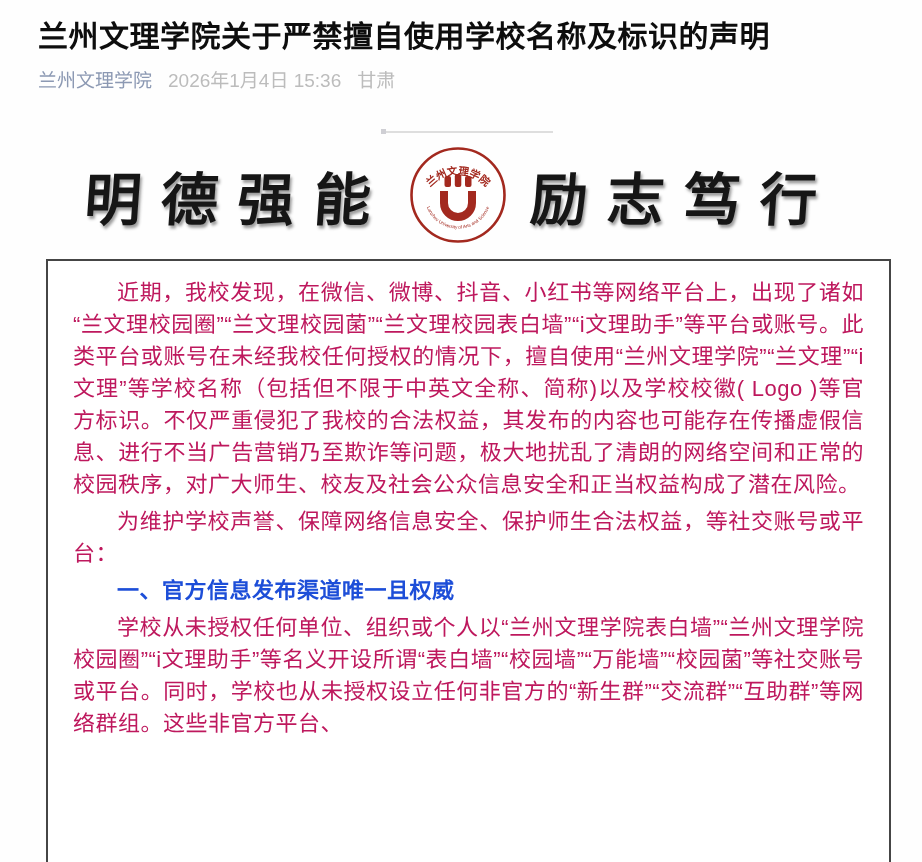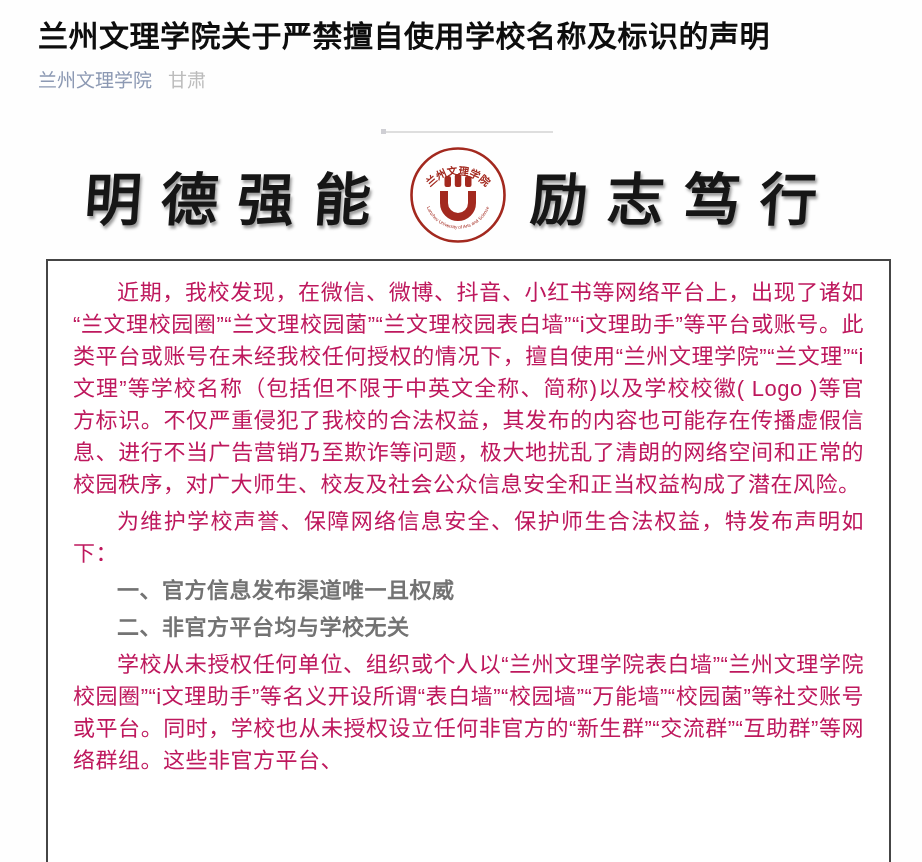--- a/index.html
+++ b/index.html
@@ -60,33 +60,34 @@
     background:#fff;
   }
   .statement-box p{
     margin:0 0 5px 0;
     font-size:22px;line-height:32px;color:#be185d;
     text-indent:2em;
     text-align:justify;
     letter-spacing:0.5px;
   }
   .statement-box p.heading{
-    font-weight:bold;color:#737373;
+    font-weight:bold;color:#1d4ed8;
     margin-top:5px;margin-bottom:5px;
   }
 </style>
 </head>
 <body>
 
 <div class="page">
 
   <h1 class="article-title">兰州文理学院关于严禁擅自使用学校名称及标识的声明</h1>
 
   <div class="byline">
     <span class="account">兰州文理学院</span>
+    <span class="date">2026年1月4日 15:36</span>
     <span class="location">甘肃</span>
   </div>
 
   <div class="pre-banner-line">
     <span class="nub"></span>
   </div>
 
   <div class="banner">
     <span class="motto left">明德强能</span>
 
@@ -112,19 +113,18 @@
         <rect x="7" y="-19" width="6.5" height="11" rx="2" fill="#a3291f"></rect>
         <path d="M -14,-4 V 8 A 14,14 0 0 0 14,8 V -4" fill="none" stroke="#a3291f" stroke-width="8" stroke-linecap="butt"></path>
       </g>
     </svg>
 
     <span class="motto right">励志笃行</span>
   </div>
 
   <div class="statement-box">
       <p class="body">近期，我校发现，在微信、微博、抖音、小红书等网络平台上，出现了诸如“兰文理校园圈”“兰文理校园菌”“兰文理校园表白墙”“i文理助手”等平台或账号。此类平台或账号在未经我校任何授权的情况下，擅自使用“兰州文理学院”“兰文理”“i文理”等学校名称（包括但不限于中英文全称、简称)以及学校校徽( Logo )等官方标识。不仅严重侵犯了我校的合法权益，其发布的内容也可能存在传播虚假信息、进行不当广告营销乃至欺诈等问题，极大地扰乱了清朗的网络空间和正常的校园秩序，对广大师生、校友及社会公众信息安全和正当权益构成了潜在风险。</p>
-      <p class="body">为维护学校声誉、保障网络信息安全、保护师生合法权益，特发布声明如下：</p>
+      <p class="body">为维护学校声誉、保障网络信息安全、保护师生合法权益，等社交账号或平台：</p>
       <p class="heading">一、官方信息发布渠道唯一且权威</p>
-      <p class="heading">二、非官方平台均与学校无关</p>
       <p class="body">学校从未授权任何单位、组织或个人以“兰州文理学院表白墙”“兰州文理学院校园圈”“i文理助手”等名义开设所谓“表白墙”“校园墙”“万能墙”“校园菌”等社交账号或平台。同时，学校也从未授权设立任何非官方的“新生群”“交流群”“互助群”等网络群组。这些非官方平台、</p>
     </div>
 
 </div>
 
 </body></html>

